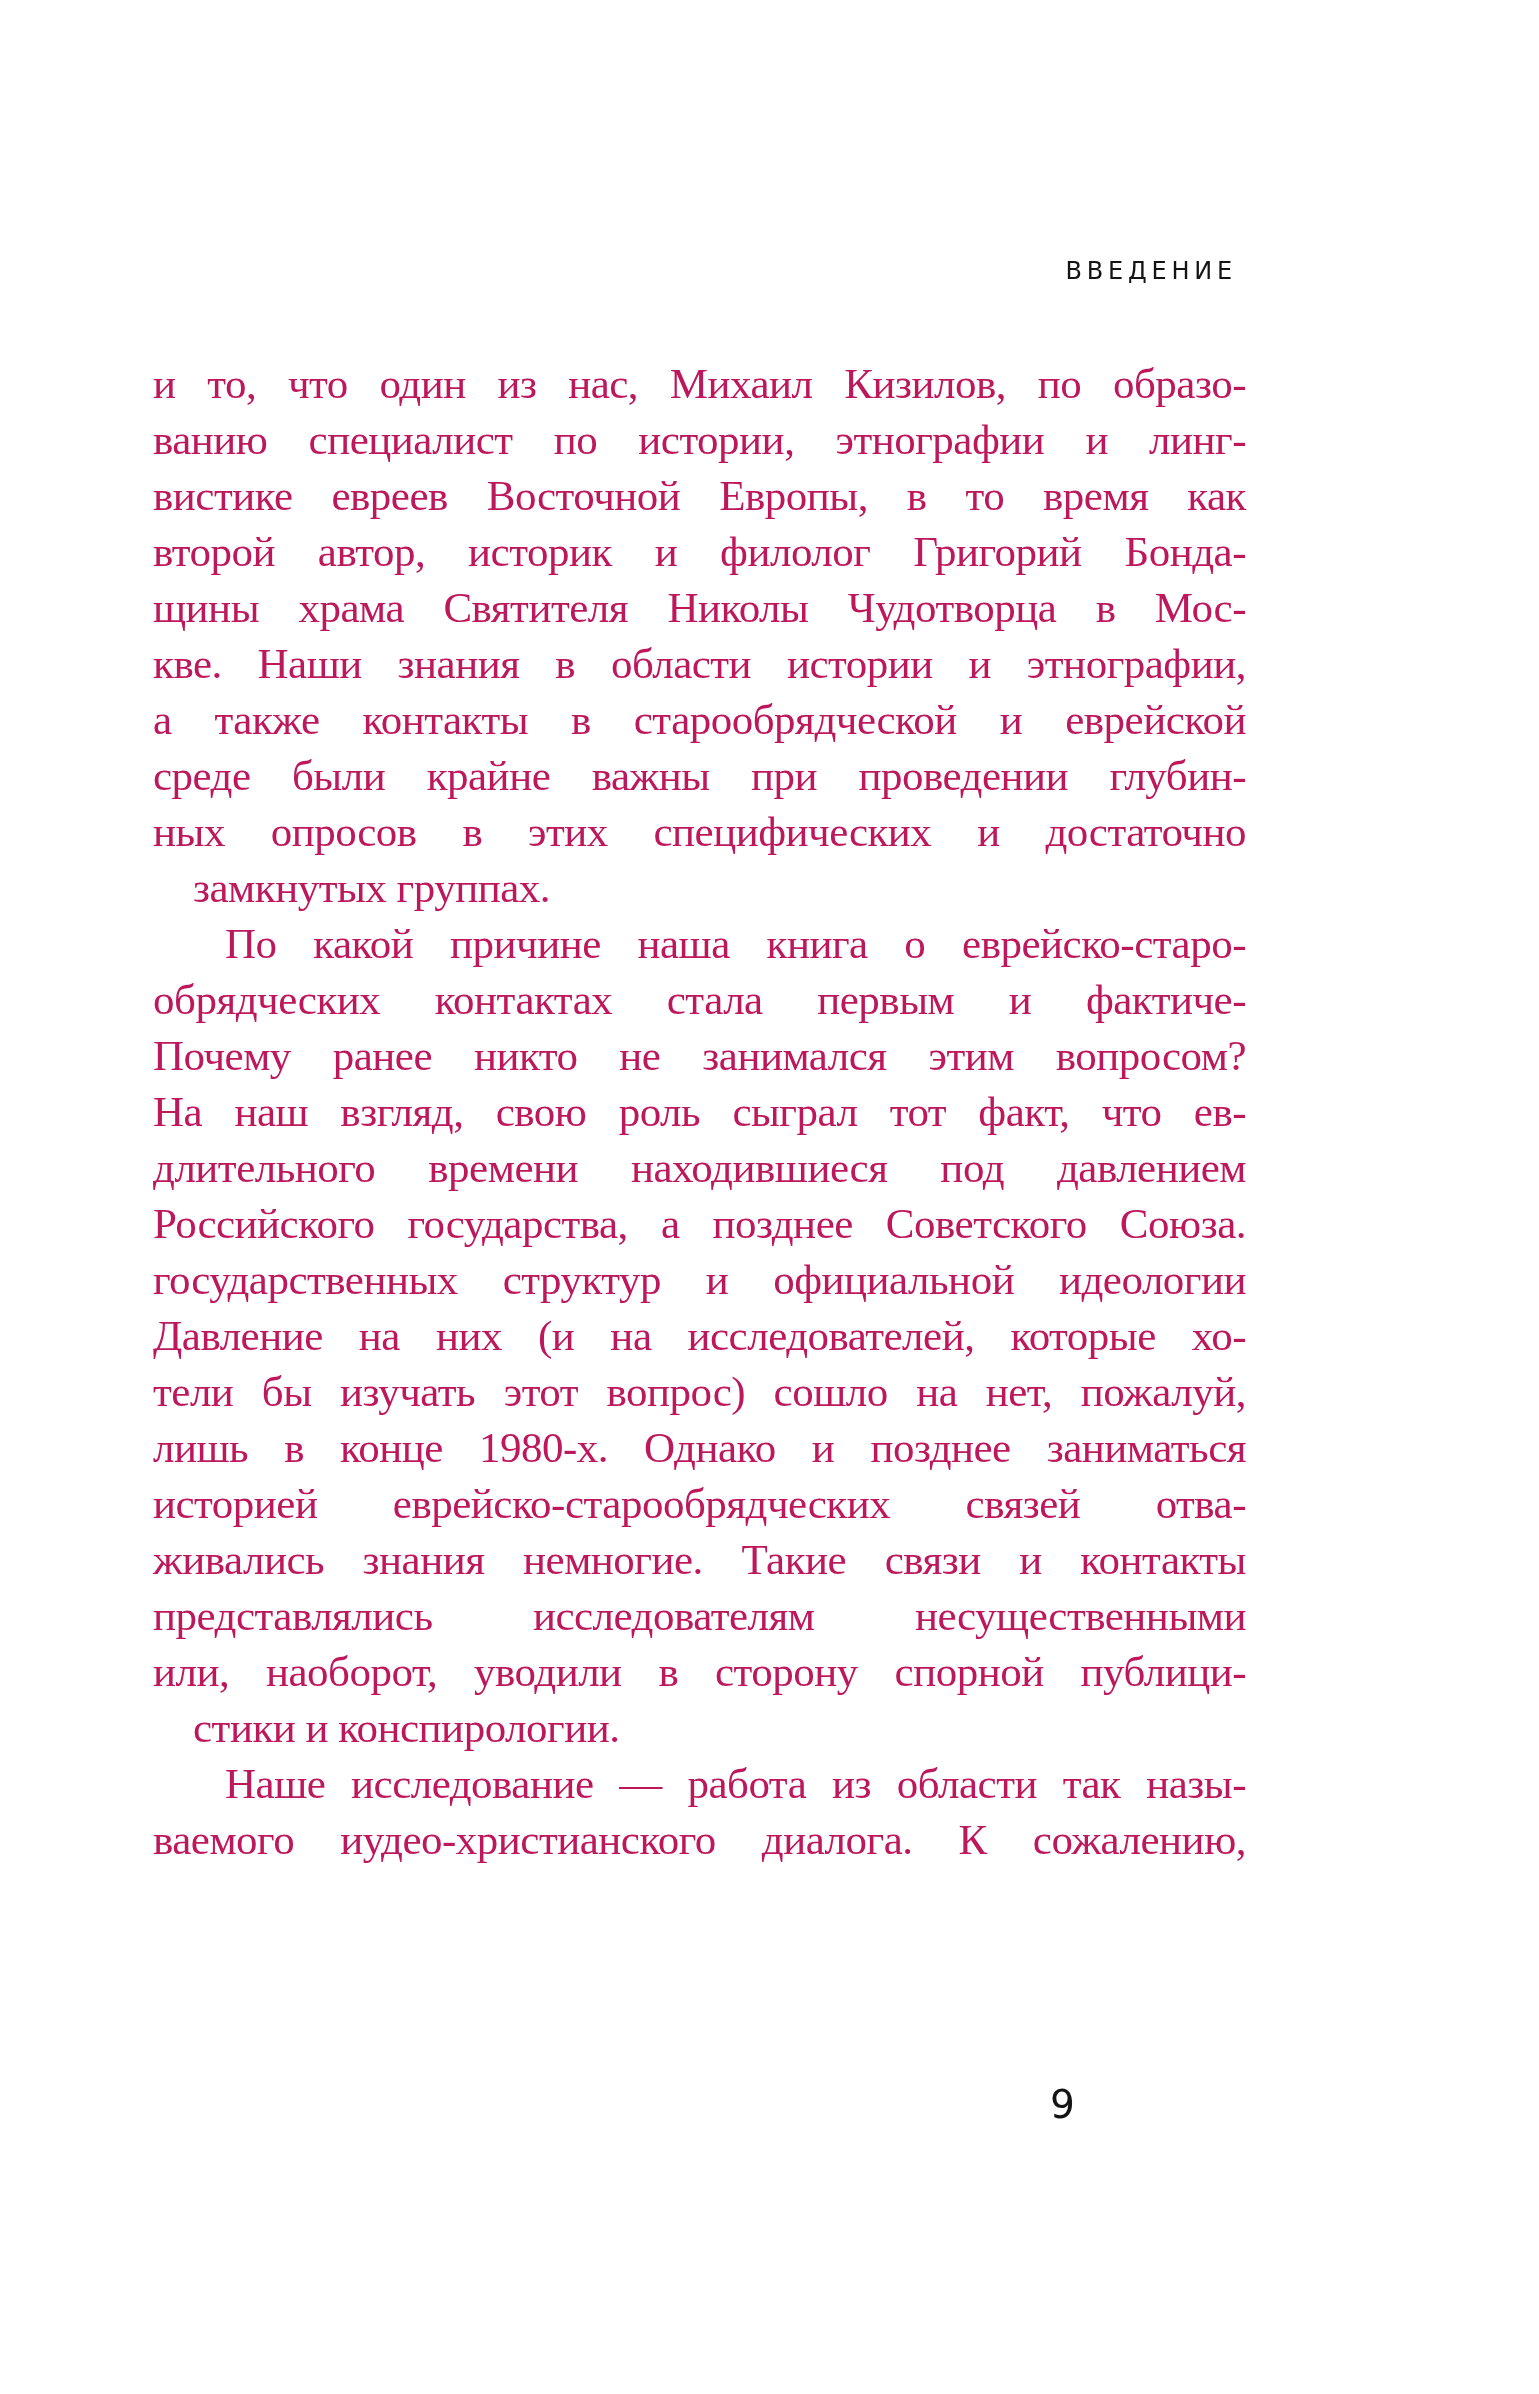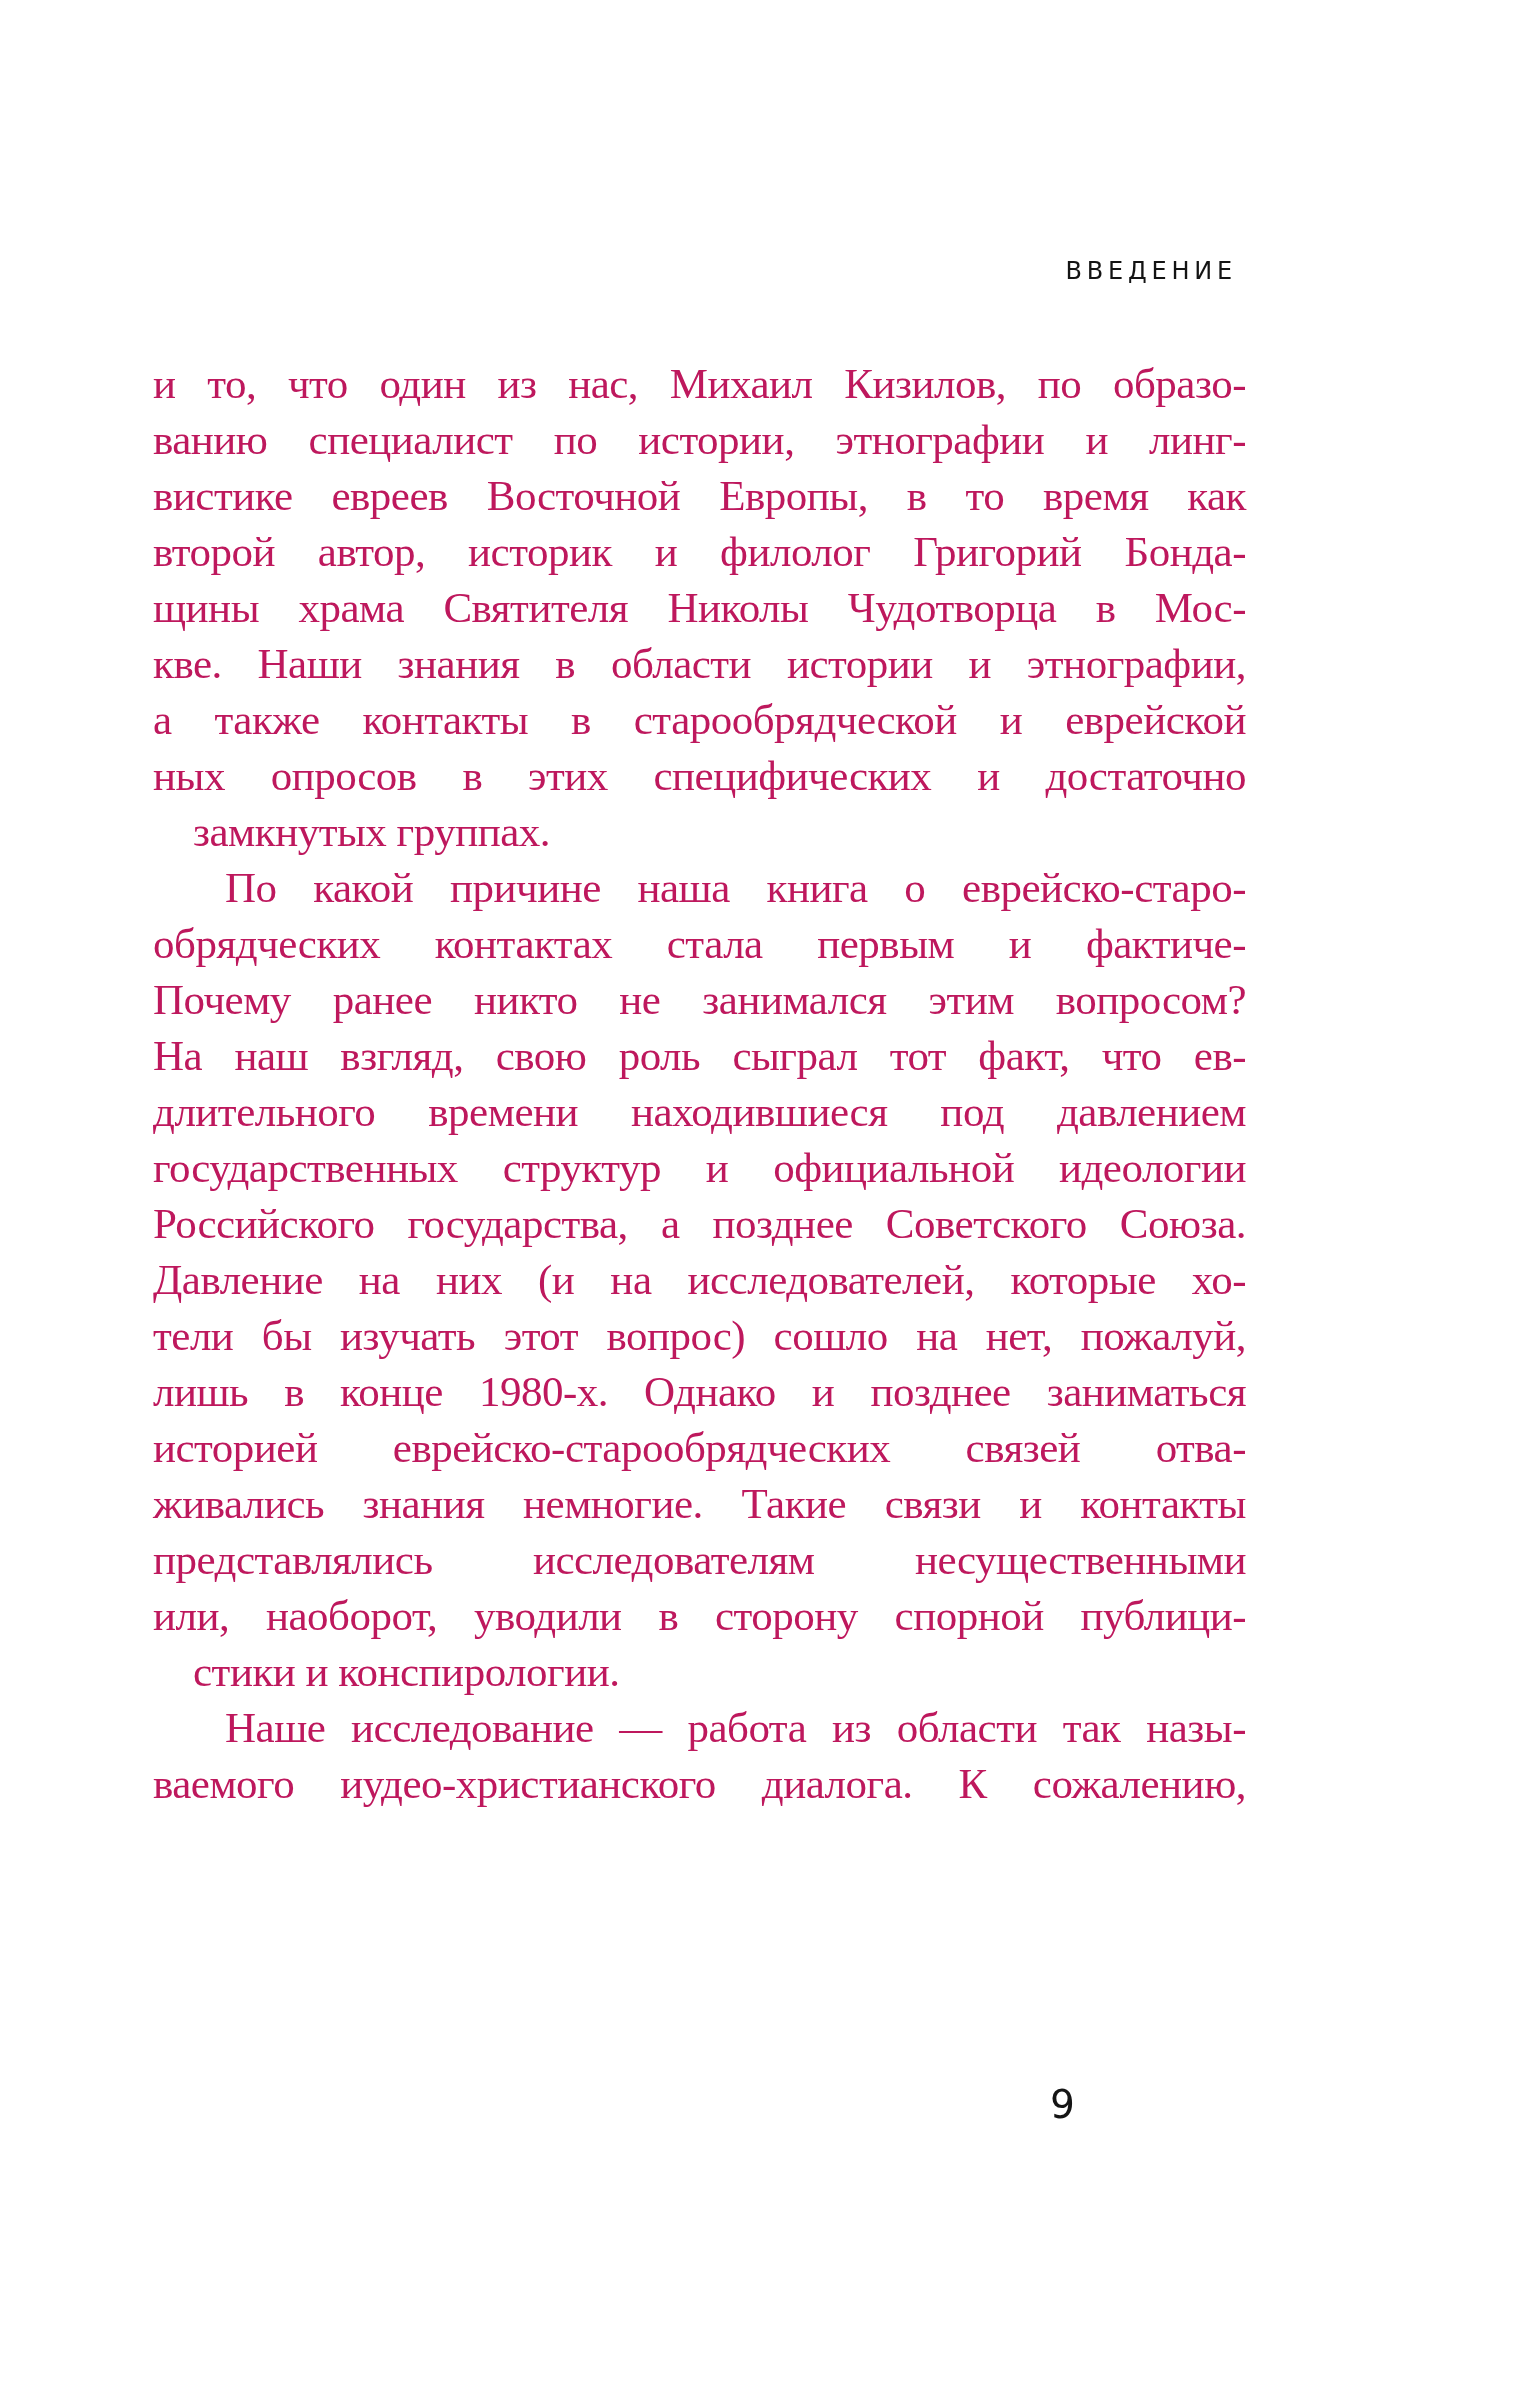--- a/index.html
+++ b/index.html
@@ -70,31 +70,32 @@
 
   <div class="body-text">
       <div class="para">
         <div class="line">и то, что один из нас, Михаил Кизилов, по образо-</div>
         <div class="line">ванию специалист по истории, этнографии и линг-</div>
         <div class="line">вистике евреев Восточной Европы, в то время как</div>
         <div class="line">второй автор, историк и филолог Григорий Бонда-</div>
         <div class="line">щины храма Святителя Николы Чудотворца в Мос-</div>
         <div class="line">кве. Наши знания в области истории и этнографии,</div>
         <div class="line">а также контакты в старообрядческой и еврейской</div>
+        <div class="line">среде были крайне важны при проведении глубин-</div>
         <div class="line">ных опросов в этих специфических и достаточно</div>
         <div class="line para-end">замкнутых группах.</div>
       </div>
       <div class="para">
         <div class="line indent">По какой причине наша книга о еврейско-старо-</div>
         <div class="line">обрядческих контактах стала первым и фактиче-</div>
         <div class="line">Почему ранее никто не занимался этим вопросом?</div>
         <div class="line">На наш взгляд, свою роль сыграл тот факт, что ев-</div>
         <div class="line">длительного времени находившиеся под давлением</div>
+        <div class="line">Российского государства, а позднее Советского Союза.</div>
         <div class="line">государственных структур и официальной идеологии</div>
-        <div class="line">Российского государства, а позднее Советского Союза.</div>
         <div class="line">Давление на них (и на исследователей, которые хо-</div>
         <div class="line">тели бы изучать этот вопрос) сошло на нет, пожалуй,</div>
         <div class="line">лишь в конце 1980-х. Однако и позднее заниматься</div>
         <div class="line">историей еврейско-старообрядческих связей отва-</div>
         <div class="line">живались знания немногие. Такие связи и контакты</div>
         <div class="line">представлялись исследователям несущественными</div>
         <div class="line">или, наоборот, уводили в сторону спорной публици-</div>
         <div class="line para-end">стики и конспирологии.</div>
       </div>
       <div class="para">

